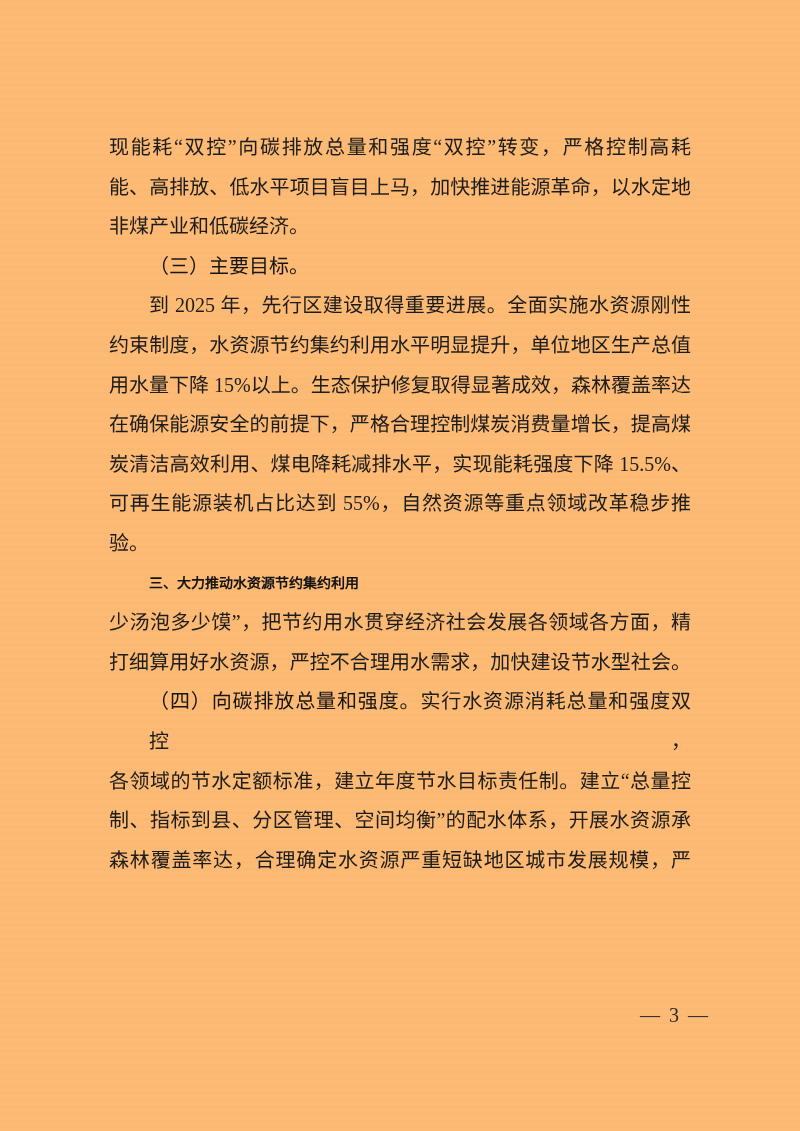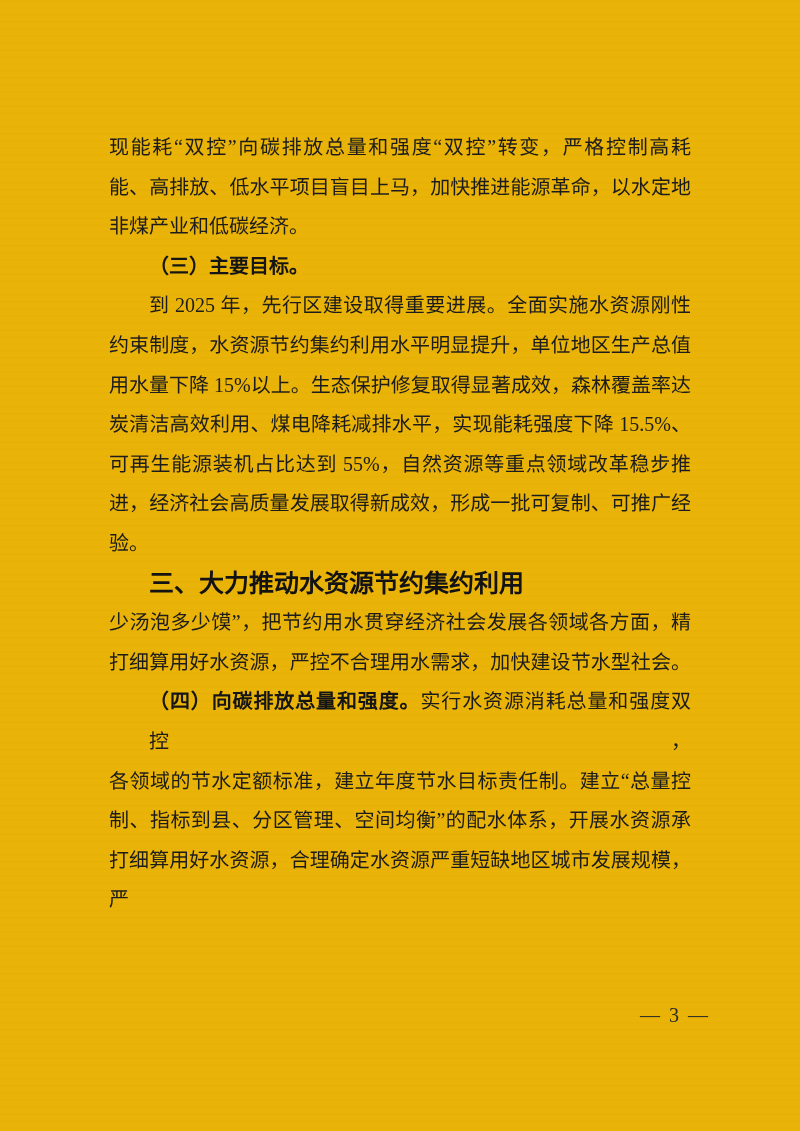--- a/index.html
+++ b/index.html
@@ -5,21 +5,21 @@
 <style>
   html, body {
     margin: 0;
     padding: 0;
     background: #ffffff;
   }
   .page {
     position: relative;
     width: 800px;
     height: 1131px;
-    background: #eab308;
+    background: #fdba74;
     overflow: hidden;
     font-family: "Liberation Serif", "DejaVu Serif", serif;
   }
   
   .page::before {
     content: "";
     position: absolute;
     inset: 0;
     background:
       repeating-linear-gradient(180deg, rgba(0,0,0,0.012) 0 2px, rgba(0,0,0,0) 2px 7px);
@@ -42,28 +42,28 @@
     text-align: justify;
     text-align-last: justify;
     text-justify: inter-character;
     text-justify: distribute;
   }
   .line.indent {
     padding-left: 40px;
   }
   
   .line.kai, .lead {
-    font-weight: 700;
+    font-weight: 400;
     color: #151515;
   }
   
   .line.hei {
     font-family: "Liberation Sans", "DejaVu Sans", sans-serif;
     font-weight: 700;
-    font-size: 25px;
+    font-size: 14px;
     color: #131313;
   }
   .page-number {
     position: absolute;
     top: 1000px;
     right: 90px;
     font-size: 20px;
     line-height: 30px;
     color: #2a2a2a;
     letter-spacing: 2px;
@@ -74,26 +74,26 @@
 
 <div class="page">
   <div class="doc-body">
       <div class="line body justify">现能耗“双控”向碳排放总量和强度“双控”转变，严格控制高耗</div>
       <div class="line body justify">能、高排放、低水平项目盲目上马，加快推进能源革命，以水定地</div>
       <div class="line body">非煤产业和低碳经济。</div>
       <div class="line kai indent">（三）主要目标。</div>
       <div class="line body indent justify">到 2025 年，先行区建设取得重要进展。全面实施水资源刚性</div>
       <div class="line body justify">约束制度，水资源节约集约利用水平明显提升，单位地区生产总值</div>
       <div class="line body justify">用水量下降 15%以上。生态保护修复取得显著成效，森林覆盖率达</div>
+      <div class="line body justify">在确保能源安全的前提下，严格合理控制煤炭消费量增长，提高煤</div>
       <div class="line body justify">炭清洁高效利用、煤电降耗减排水平，实现能耗强度下降 15.5%、</div>
       <div class="line body justify">可再生能源装机占比达到 55%，自然资源等重点领域改革稳步推</div>
-      <div class="line body justify">进，经济社会高质量发展取得新成效，形成一批可复制、可推广经</div>
       <div class="line body">验。</div>
       <div class="line hei indent">三、大力推动水资源节约集约利用</div>
       <div class="line body justify">少汤泡多少馍”，把节约用水贯穿经济社会发展各领域各方面，精</div>
       <div class="line body justify">打细算用好水资源，严控不合理用水需求，加快建设节水型社会。</div>
       <div class="line body indent justify"><span class="lead">（四）向碳排放总量和强度。</span><span>实行水资源消耗总量和强度双控，</span></div>
       <div class="line body justify">各领域的节水定额标准，建立年度节水目标责任制。建立“总量控</div>
       <div class="line body justify">制、指标到县、分区管理、空间均衡”的配水体系，开展水资源承</div>
-      <div class="line body justify">打细算用好水资源，合理确定水资源严重短缺地区城市发展规模，严</div>
+      <div class="line body justify">森林覆盖率达，合理确定水资源严重短缺地区城市发展规模，严</div>
     </div>
   <div class="page-number">— 3 —</div>
 </div>
 
 </body></html>

